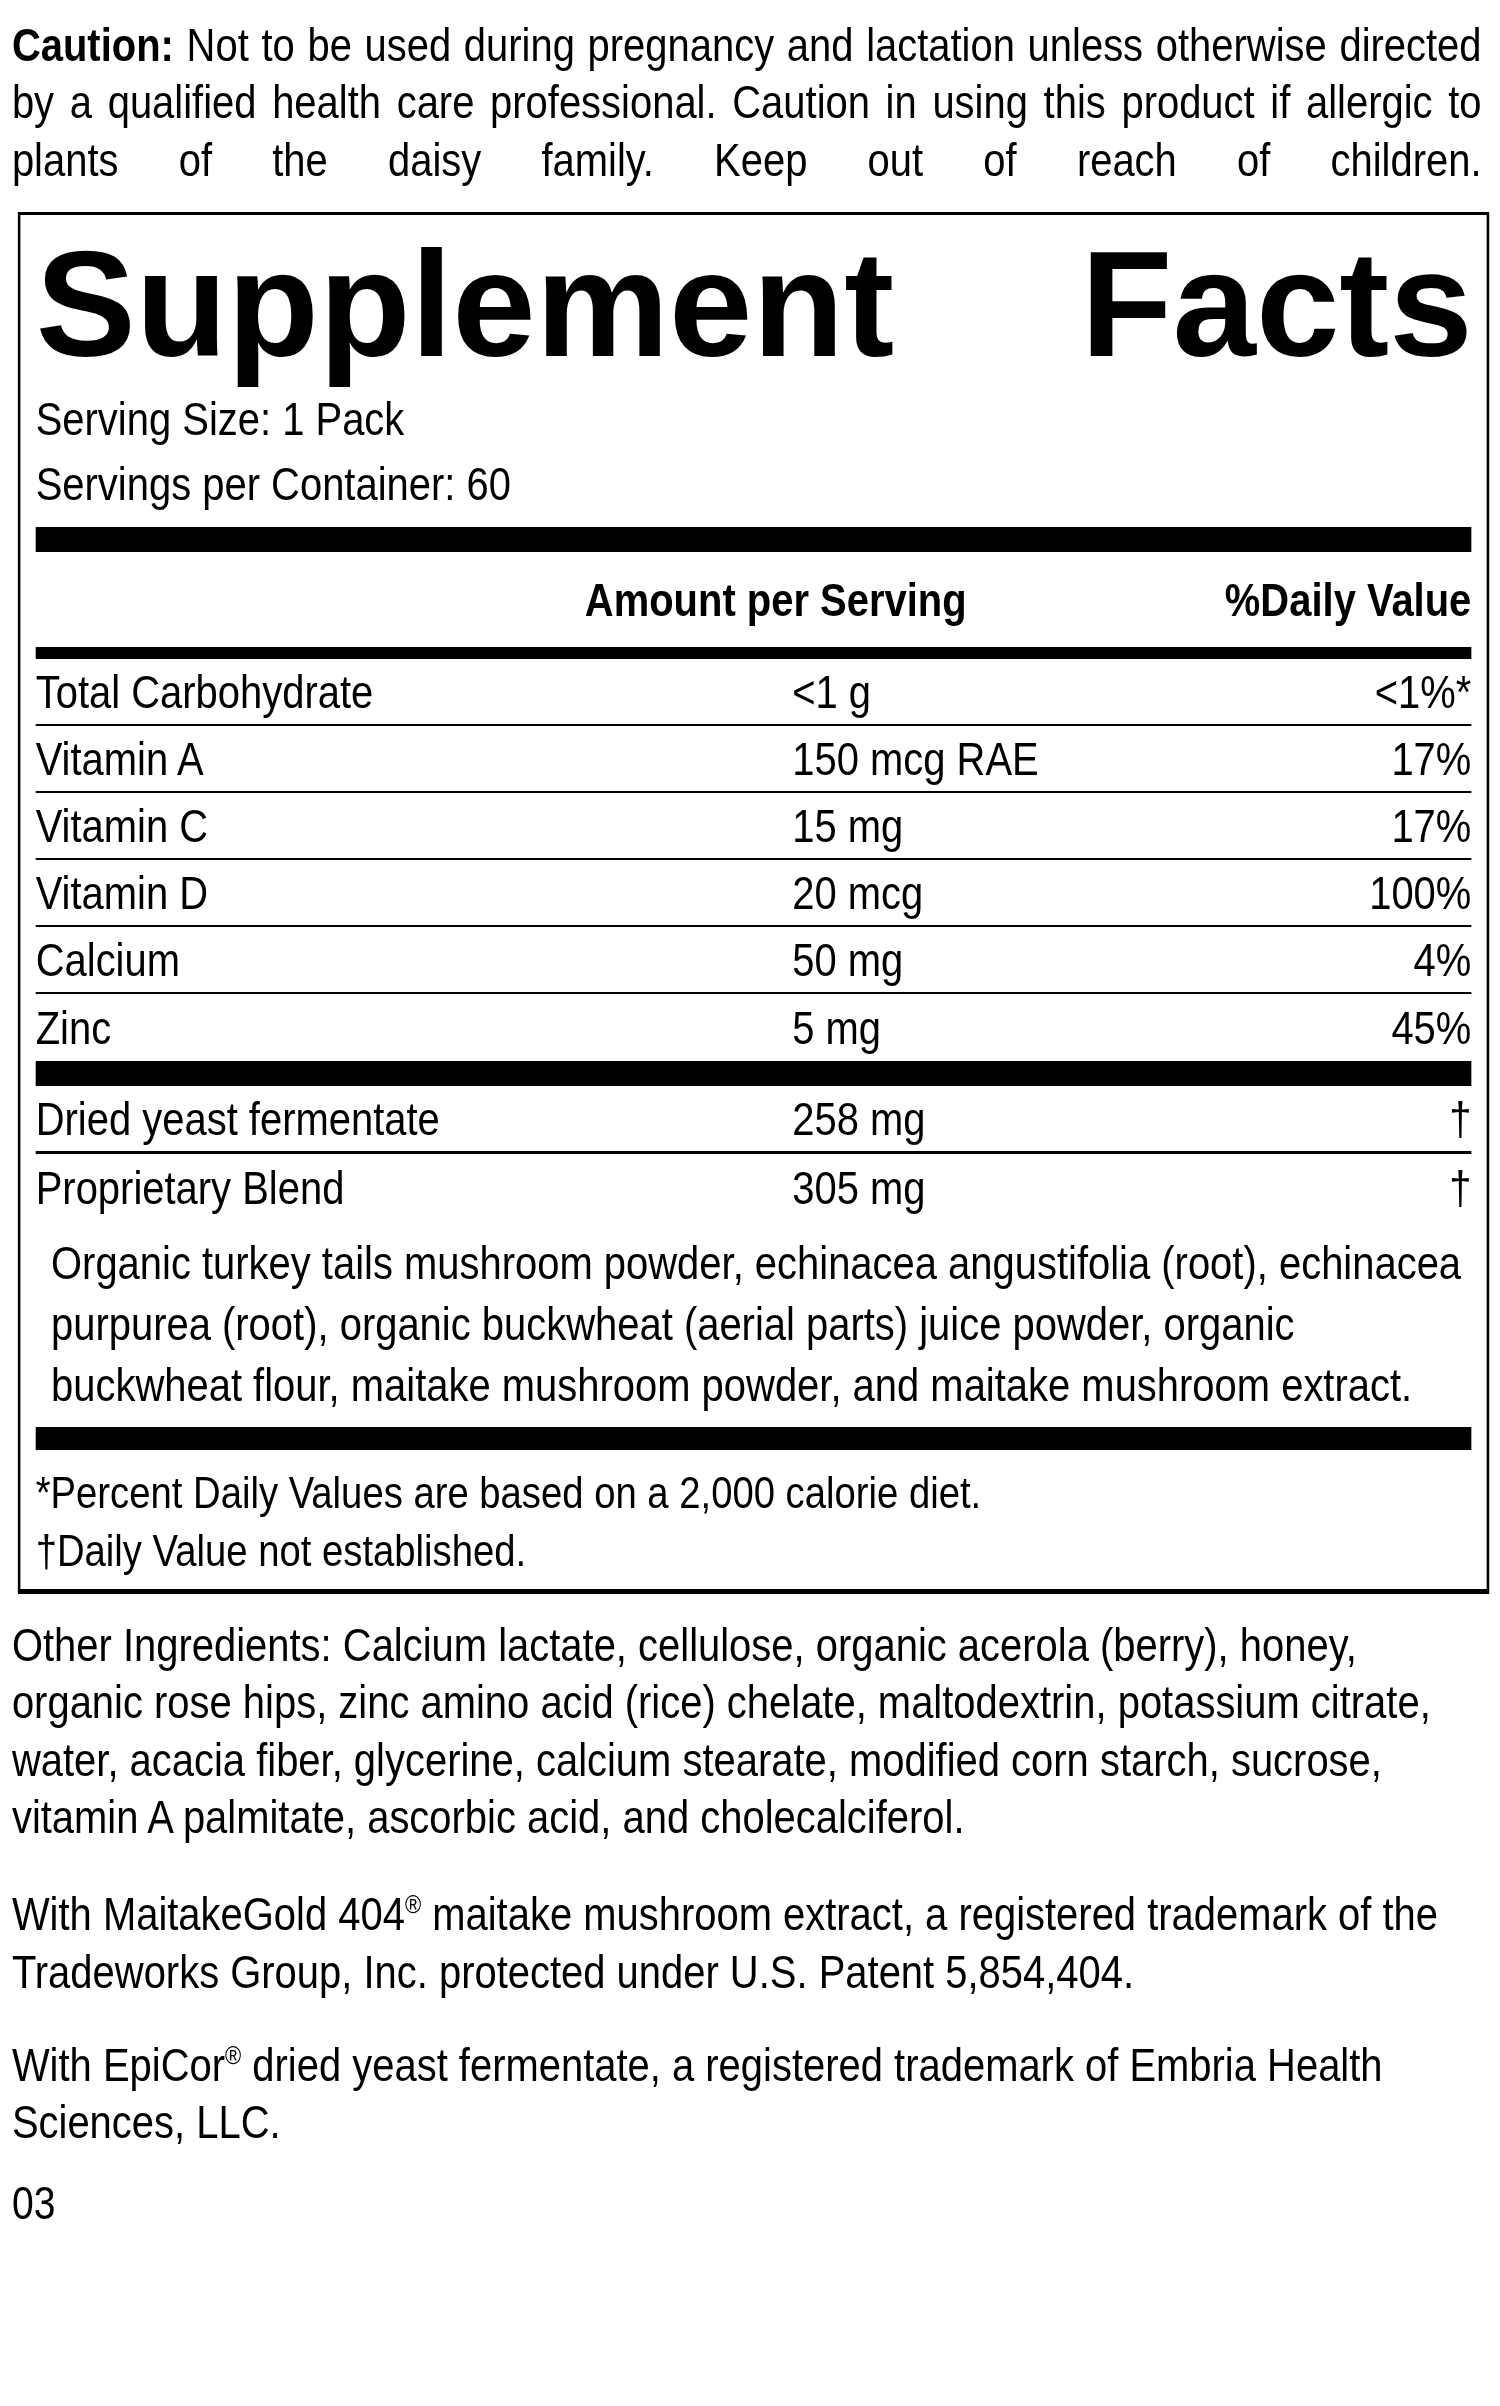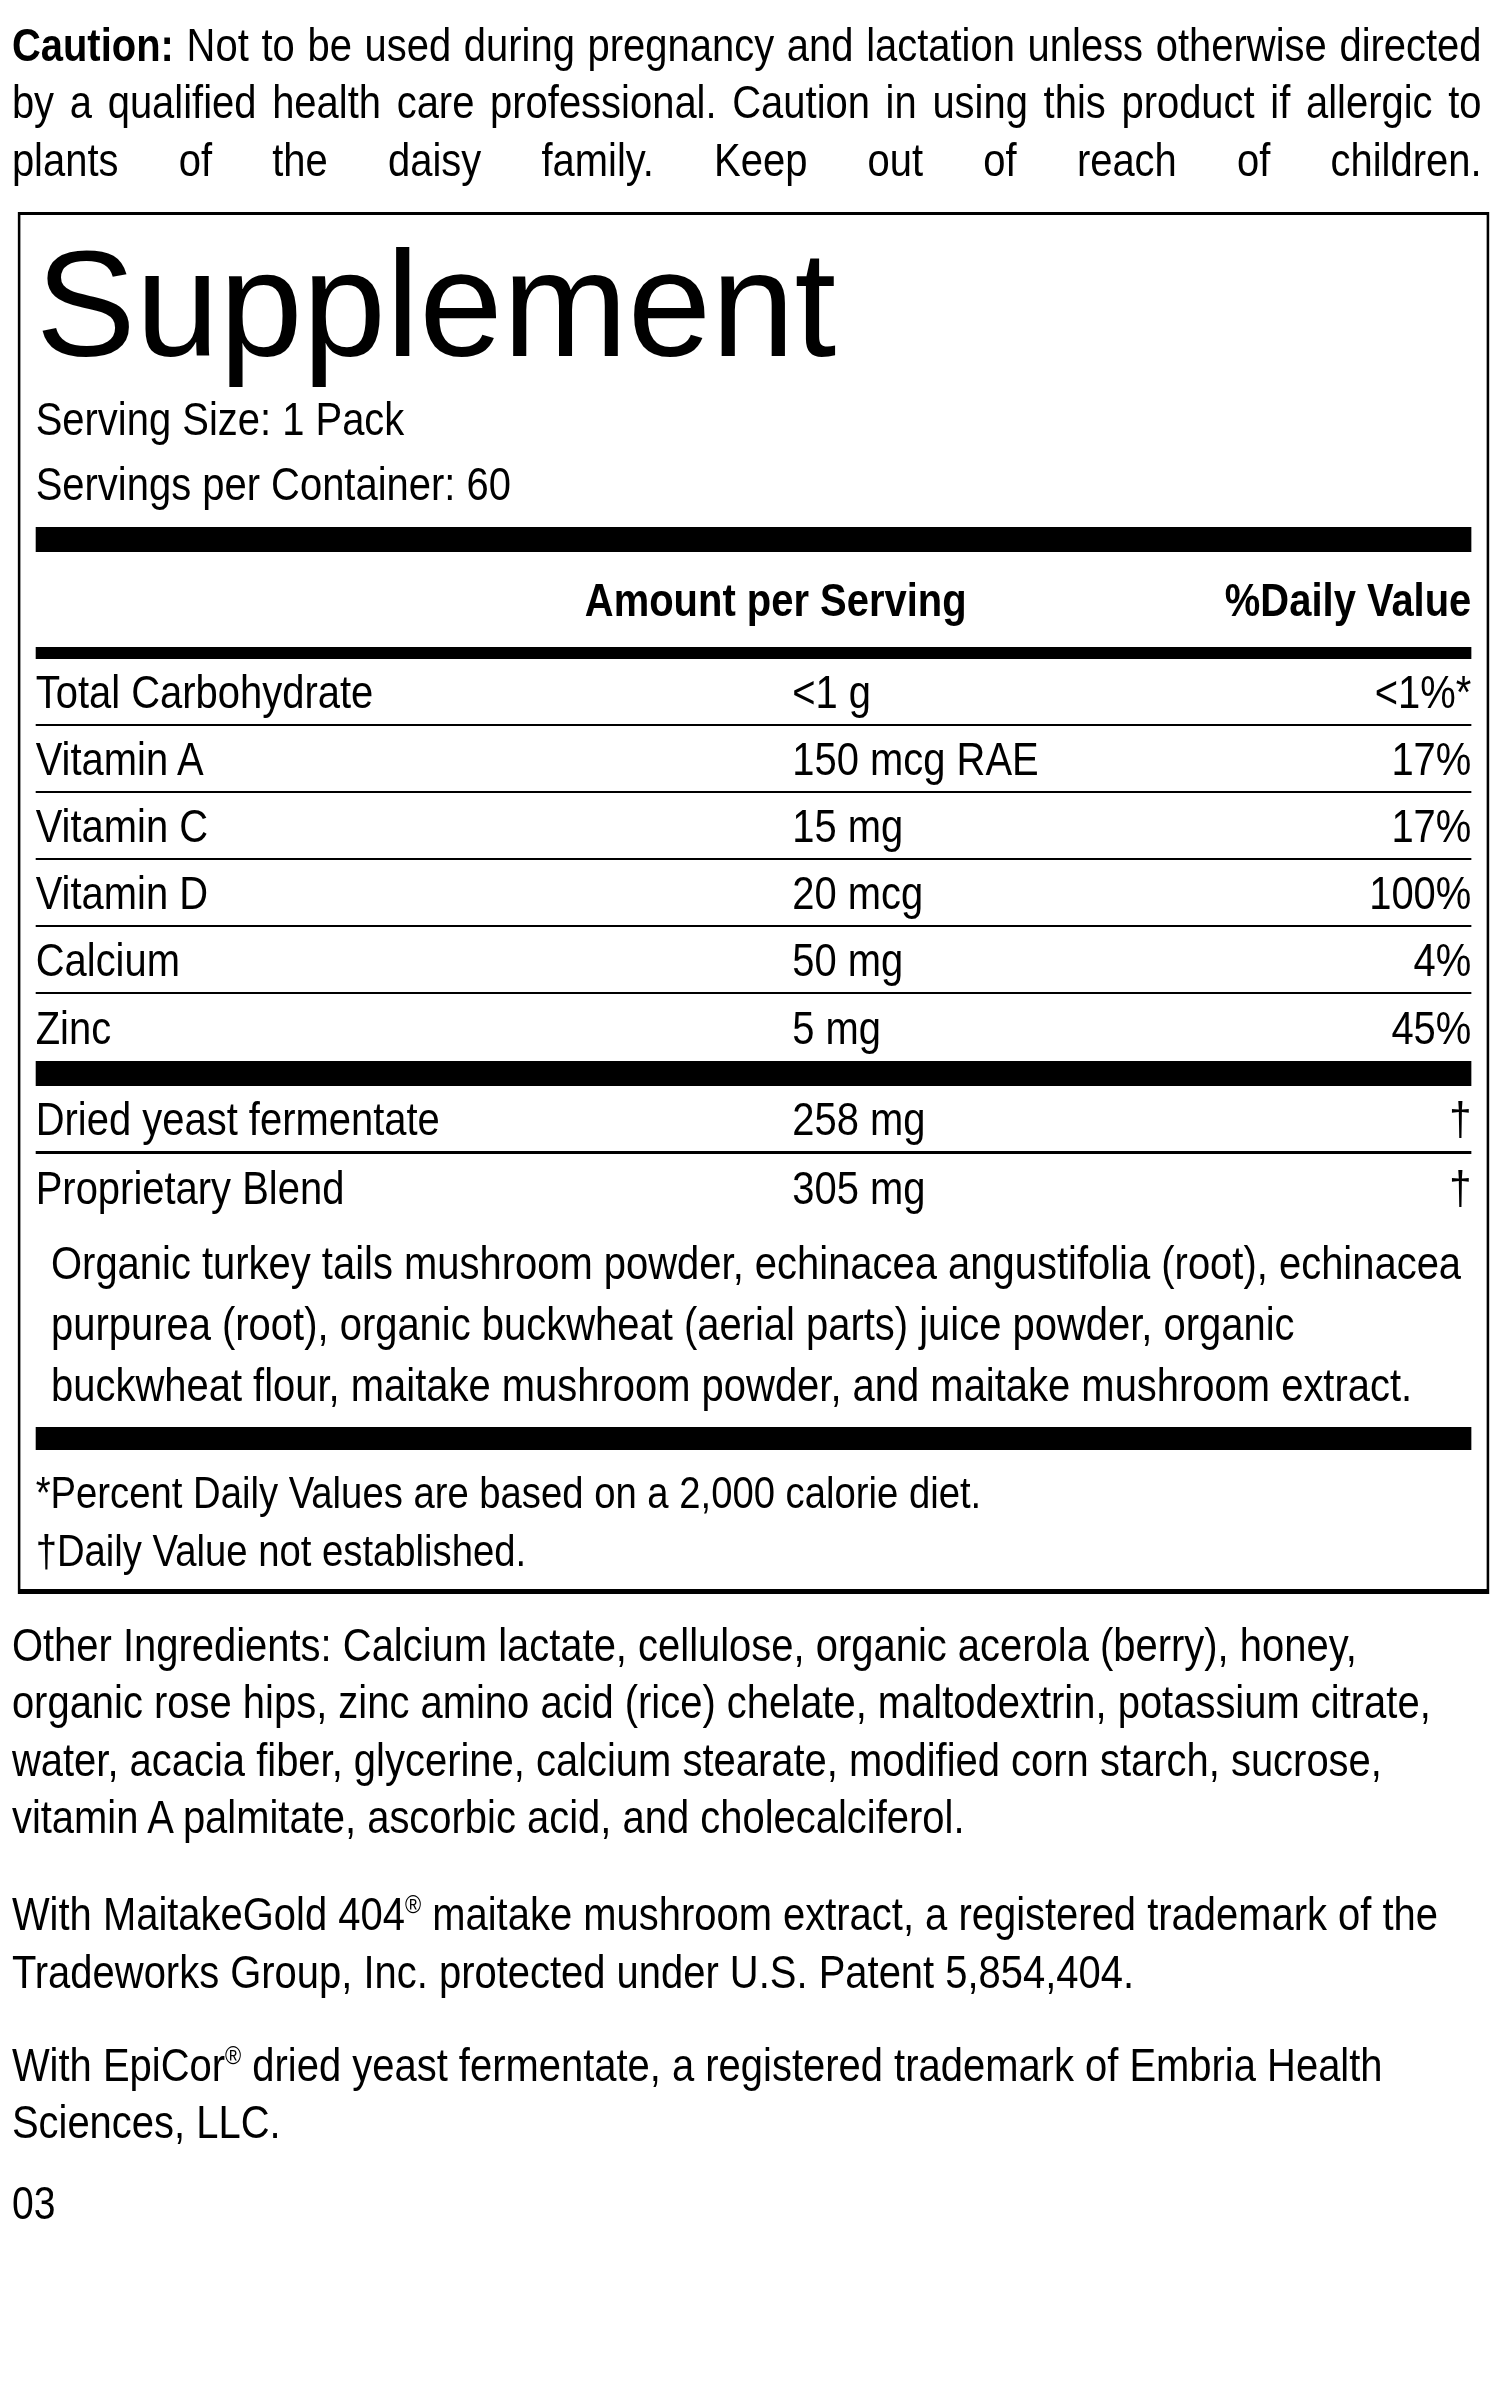--- a/index.html
+++ b/index.html
@@ -38,21 +38,21 @@
   }
   
   .title {
     margin-top: 14px;
     width: 1437px;
     transform: scaleX(1.17647);
     transform-origin: 0 0;
     display: flex;
     justify-content: space-between;
     font-size: 150px;
-    font-weight: normal;
+    font-weight: bold;
     line-height: 1.0;
     white-space: nowrap;
   }
   .serving {
     font-size: 47px;
     line-height: 1.38;
   }
   .serving.first { margin-top: 8px; }
   .bar {
     background: #000;
@@ -118,20 +118,21 @@
 <body>
 
 <div class="squeeze">
 
   <p class="caution"><b>Caution:</b><span> Not to be used during pregnancy and lactation unless otherwise directed by a qualified health care professional. Caution in using this product if allergic to plants of the daisy family. Keep out of reach of children.</span></p>
 
   <div class="facts-box">
 
     <div class="title">
       <span>Supplement</span>
+      <span>Facts</span>
     </div>
 
     <div class="serving first">Serving Size: 1 Pack</div>
     <div class="serving">Servings per Container: 60</div>
 
     <div class="bar bar-a"></div>
 
     <div class="head-row">
       <span></span>
       <span class="amt">Amount per Serving</span>

